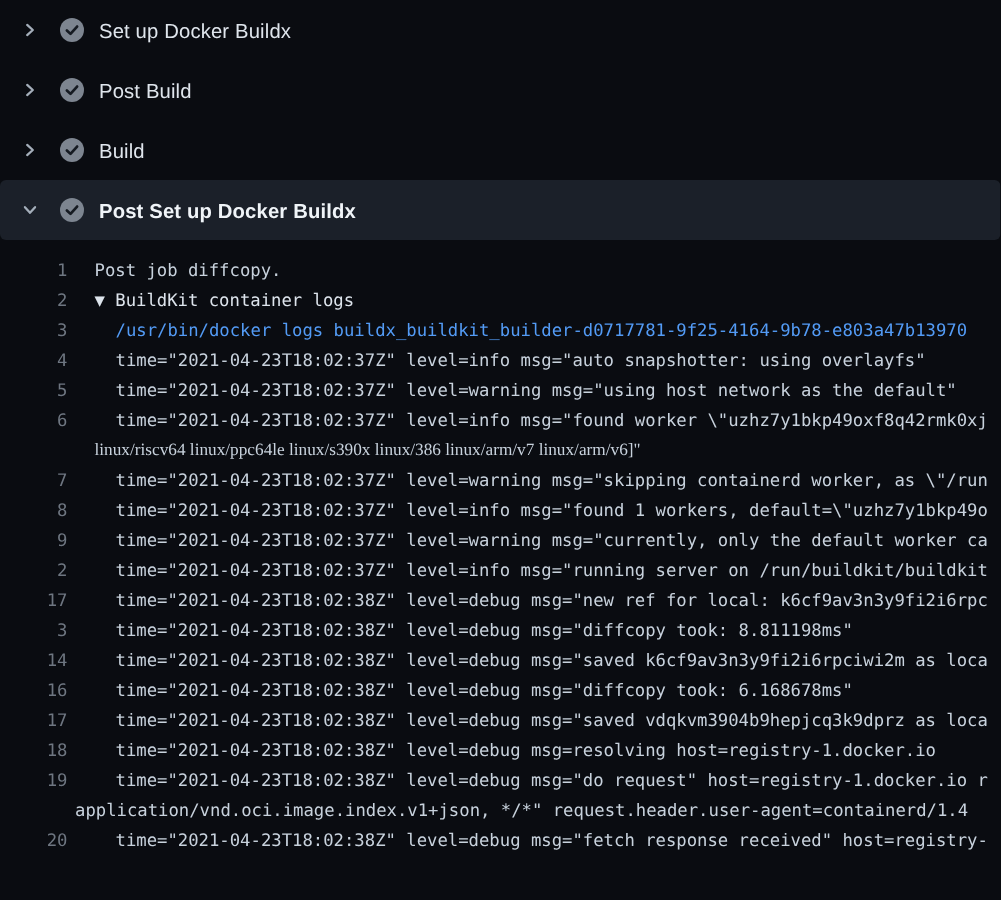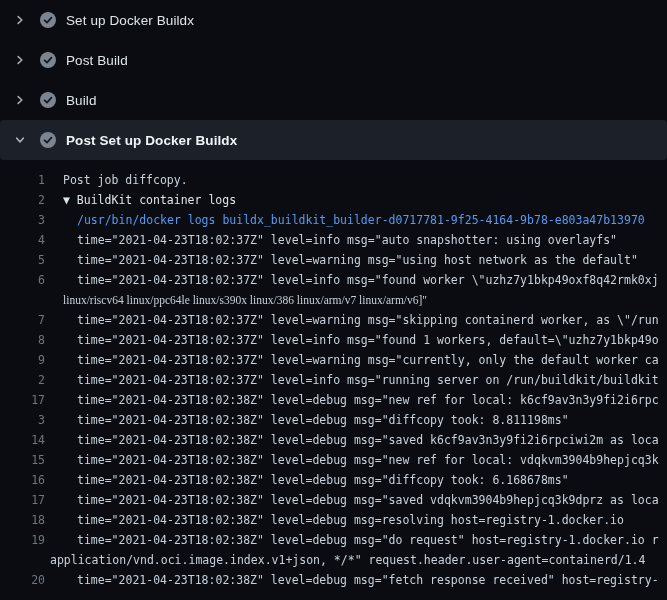--- a/index.html
+++ b/index.html
@@ -186,24 +186,20 @@
   </div>
     <div class="log-line t-entry">
     <span class="line-num">3</span>
     <span class="line-txt">time="2021-04-23T18:02:38Z" level=debug msg="diffcopy took: 8.811198ms"</span>
   </div>
     <div class="log-line t-entry">
     <span class="line-num">14</span>
     <span class="line-txt">time="2021-04-23T18:02:38Z" level=debug msg="saved k6cf9av3n3y9fi2i6rpciwi2m as loca</span>
   </div>
     <div class="log-line t-entry">
-    <span class="line-num">15</span>
-    <span class="line-txt">time="2021-04-23T18:02:38Z" level=debug msg="new ref for local: vdqkvm3904b9hepjcq3k</span>
-  </div>
-    <div class="log-line t-entry">
     <span class="line-num">16</span>
     <span class="line-txt">time="2021-04-23T18:02:38Z" level=debug msg="diffcopy took: 6.168678ms"</span>
   </div>
     <div class="log-line t-entry">
     <span class="line-num">17</span>
     <span class="line-txt">time="2021-04-23T18:02:38Z" level=debug msg="saved vdqkvm3904b9hepjcq3k9dprz as loca</span>
   </div>
     <div class="log-line t-entry">
     <span class="line-num">18</span>
     <span class="line-txt">time="2021-04-23T18:02:38Z" level=debug msg=resolving host=registry-1.docker.io</span>

